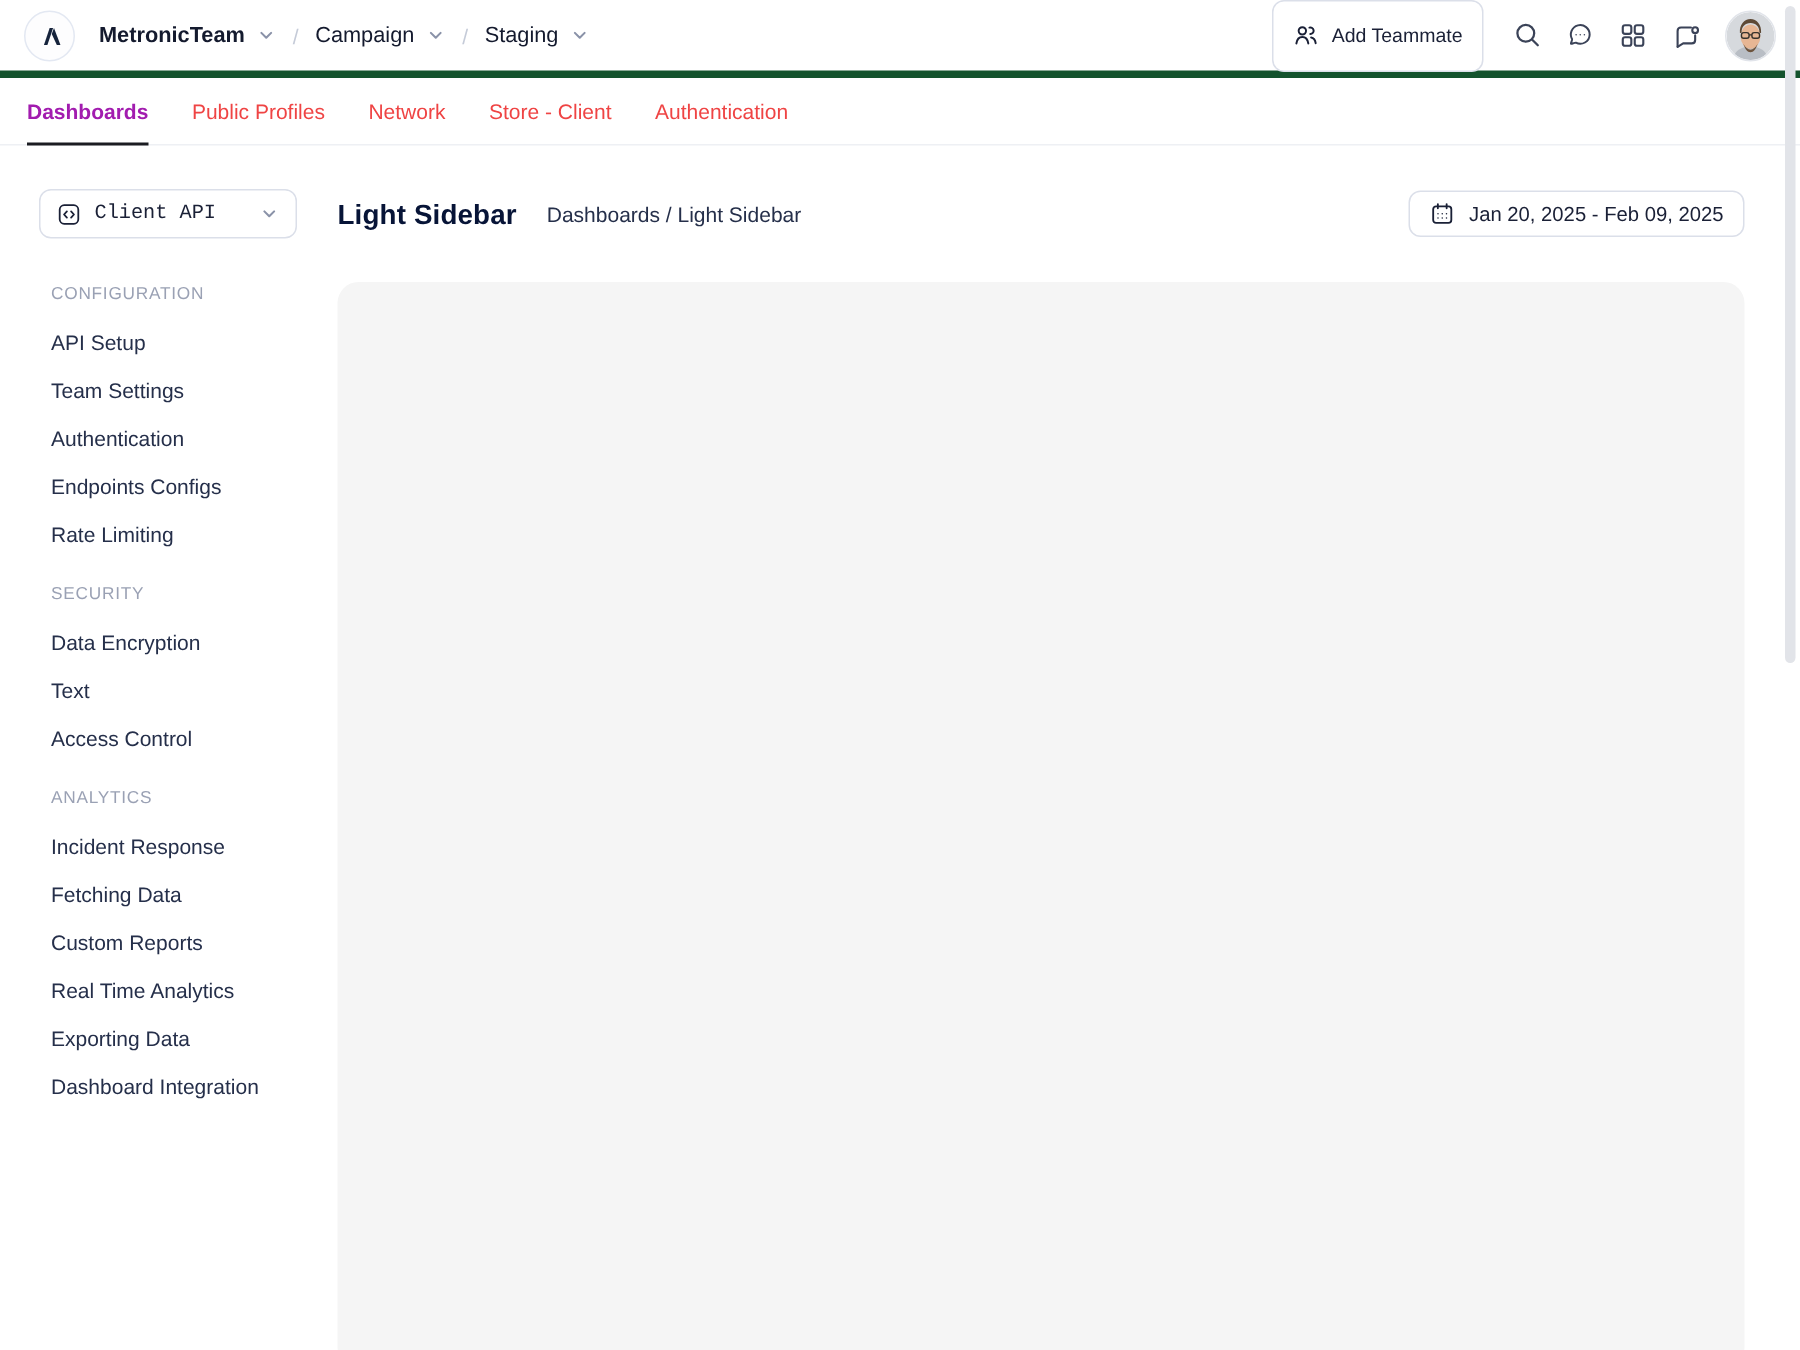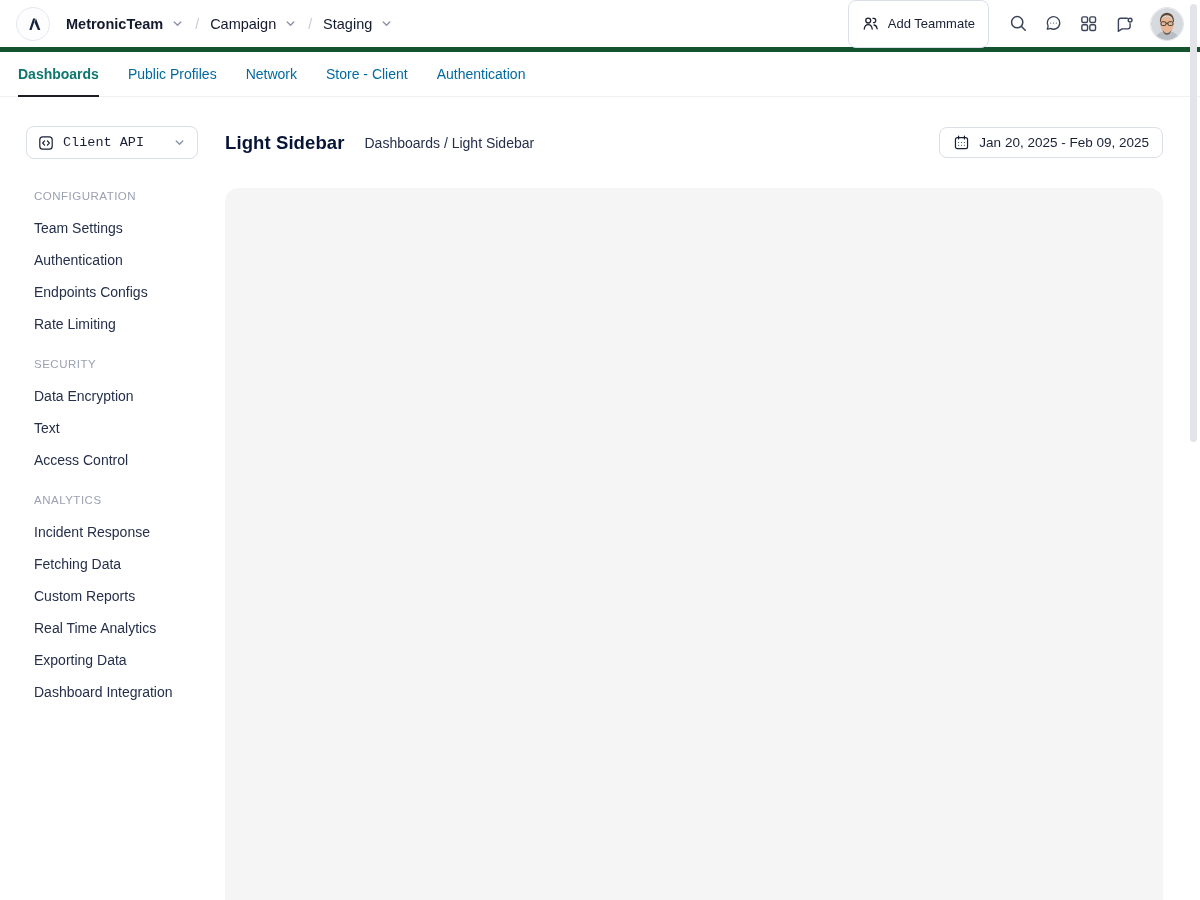--- a/index.html
+++ b/index.html
@@ -38,22 +38,22 @@
     width:35px; height:35px; display:flex; align-items:center; justify-content:center;
     color:#3b4358; background:none; border:none; cursor:pointer; padding:0;
   }
   .avatar {
     width:34px; height:34px; border-radius:50%; overflow:hidden; margin-left:9px;
     border:1px solid #e1e4ea; cursor:pointer; flex:0 0 auto;
   }
 
   
   .tabs { height:45px; display:flex; align-items:stretch; gap:29px; padding:0 18px; border-bottom:1px solid #eef0f4; }
-  .tab { position:relative; display:flex; align-items:center; font-size:14px; font-weight:500; color:#0369a1; cursor:pointer; white-space:nowrap; }
-  .tab.active { color:#0f766e; font-weight:700; }
+  .tab { position:relative; display:flex; align-items:center; font-size:14px; font-weight:500; color:#ef4444; cursor:pointer; white-space:nowrap; }
+  .tab.active { color:#a21caf; font-weight:700; }
   .tab.active::after { content:""; position:absolute; left:0; right:0; bottom:-1px; height:2px; background:#1b1c22; }
 
   
   .main { display:grid; grid-template-columns:199px 1fr; padding:29px 37px 0 26px; }
 
   .select-btn {
     width:172px; height:33px; display:flex; align-items:center; gap:9px; padding:0 11px;
     background:#fff; border:1px solid #dbdfe9; border-radius:8px; cursor:pointer;
     font-size:13.5px; font-weight:500; color:#1a2036;
     font-family:Liberation Mono, monospace;
@@ -237,20 +237,21 @@
         <circle cx="9" cy="12" r="0.55" fill="currentColor" stroke="none"></circle>
         <circle cx="12" cy="12" r="0.55" fill="currentColor" stroke="none"></circle>
       </svg>
       <span>Jan 20, 2025 - Feb 09, 2025</span>
     </button>
   </div>
 
   <aside class="side-nav">
     <div class="nav-section">
       <div class="section-title">CONFIGURATION</div>
+      <div class="nav-item">API Setup</div>
       <div class="nav-item">Team Settings</div>
       <div class="nav-item">Authentication</div>
       <div class="nav-item">Endpoints Configs</div>
       <div class="nav-item">Rate Limiting</div>
     </div>
 
     <div class="nav-section">
       <div class="section-title">SECURITY</div>
       <div class="nav-item">Data Encryption</div>
       <div class="nav-item">Text</div>

